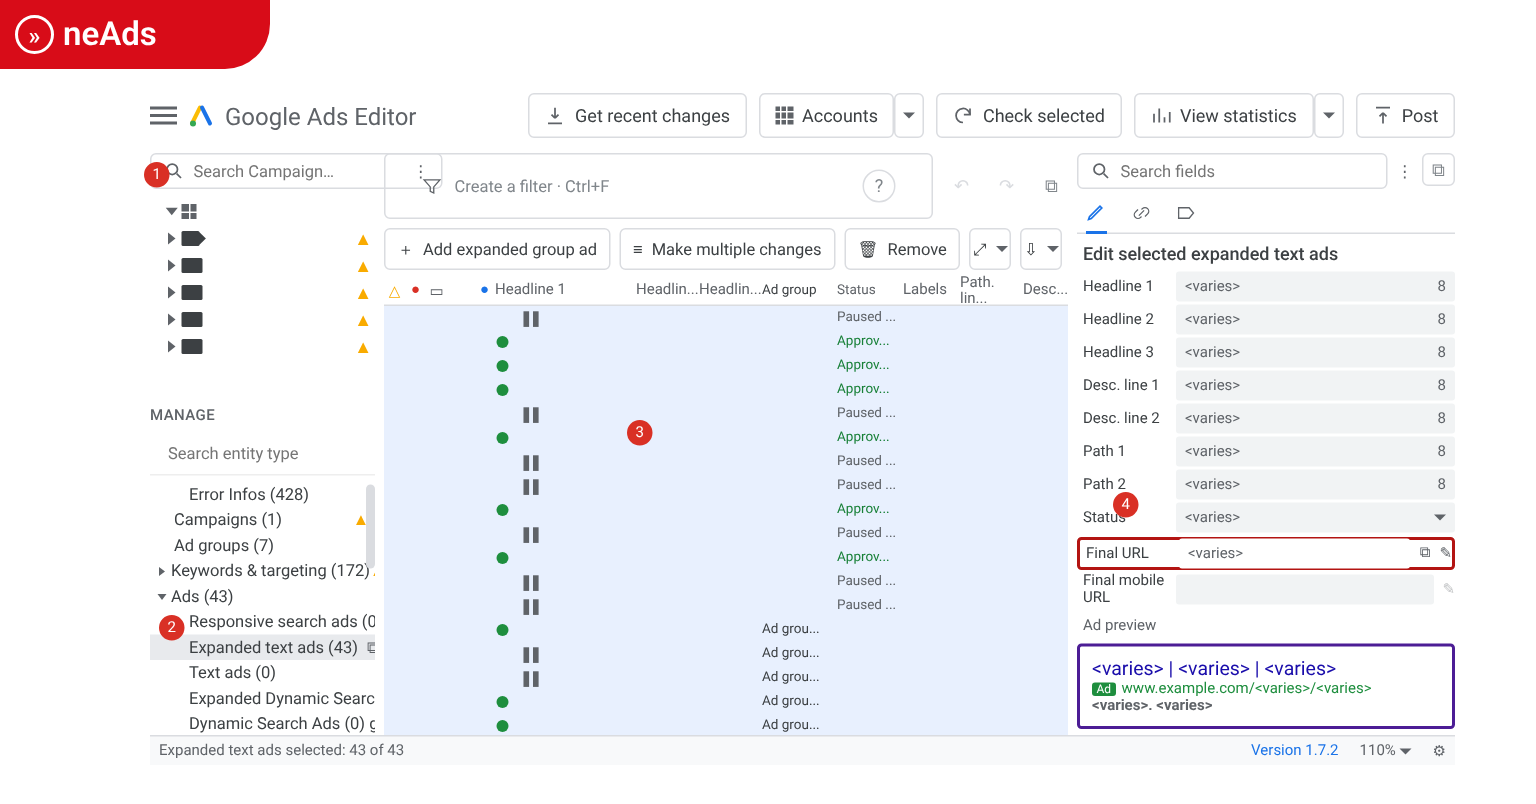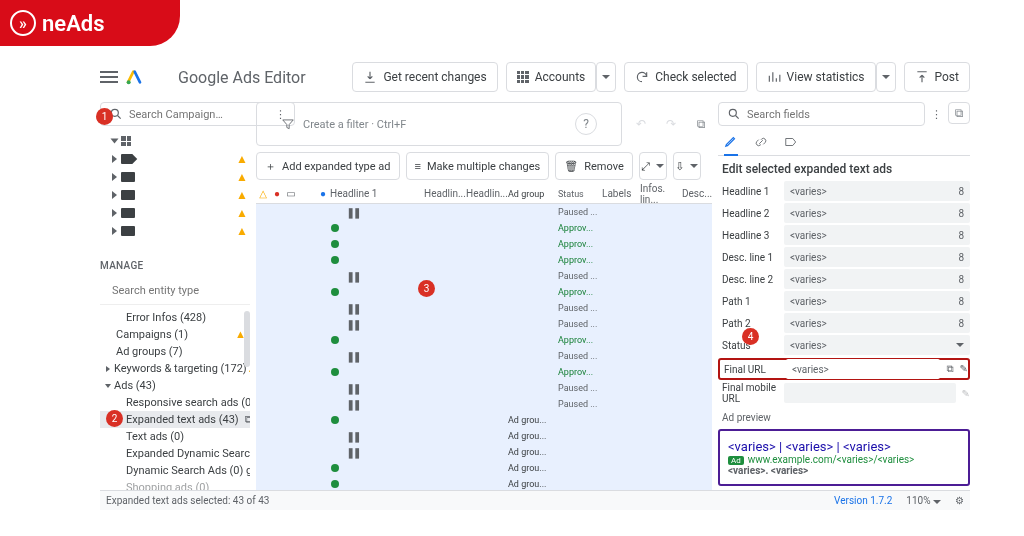--- a/index.html
+++ b/index.html
@@ -11,21 +11,21 @@
 .brand-badge .ring:after { content: "»"; font-size: 16px; }
 
 
 .app { position: absolute; left: 100px; top: 60px; right: 54px; bottom: 26px; display: flex; flex-direction: column; }
 
 
 .topbar { display: flex; align-items: center; height: 34px; gap: 8px; }
 .hamburger { width: 18px; height: 12px; display: flex; flex-direction: column; justify-content: space-between; }
 .hamburger span { height: 2px; background: #5f6368; }
 .glogo { width: 16px; height: 16px; }
-.app-title { font-size: 16px; margin-left: 28px; }
+.app-title { font-size: 16px; }
 .app-title .g { color: #5f6368; }
 .app-title .rest { color: #5f6368; font-weight: 400; }
 .spacer { flex: 1; }
 .tb-btn { border: 1px solid #dadce0; background: #fff; height: 30px; padding: 0 10px; border-radius: 4px; display: flex; align-items: center; gap: 6px; font-size: 12px; color: #3c4043; cursor: pointer; }
 .tb-grid { width: 12px; height: 12px; display: grid; grid-template-columns: 1fr 1fr 1fr; grid-template-rows: 1fr 1fr 1fr; gap: 1px; }
 .tb-grid span { background: #5f6368; }
 .caret { width: 0; height: 0; border-left: 4px solid transparent; border-right: 4px solid transparent; border-top: 4px solid #5f6368; }
 .caret-box { border: 1px solid #dadce0; height: 30px; width: 20px; border-radius: 4px; display: flex; align-items: center; justify-content: center; margin-left: -8px; }
 
 
@@ -42,21 +42,21 @@
 .tree { margin-top: 6px; }
 .tree-row { display: flex; align-items: center; height: 18px; padding: 0 2px 0 12px; font-size: 11px; }
 .tree-row .tri { width: 0; height: 0; border-top: 4px solid transparent; border-bottom: 4px solid transparent; border-left: 5px solid #5f6368; margin-right: 4px; }
 .tree-row.open .tri { transform: rotate(90deg); }
 .tree-row .tag { width: 12px; height: 10px; background: #3c4043; border-radius: 1px; position: relative; margin-right: 6px; }
 .tree-row .tag:after { content: ""; position: absolute; right: -3px; top: 2px; width: 6px; height: 6px; background: #3c4043; transform: rotate(45deg); }
 .tree-row .folder { width: 14px; height: 10px; background: #3c4043; border-radius: 1px; margin-right: 6px; }
 .tree-row .warn { margin-left: auto; color: #f9ab00; font-size: 12px; }
 
 
-.manage { margin-top: 20px; display: flex; flex-direction: column; min-height: 0; flex: 1; }
+.manage { margin-top: 32px; display: flex; flex-direction: column; min-height: 0; flex: 1; }
 .manage h4 { font-size: 10px; color: #5f6368; font-weight: 500; letter-spacing: 0.3px; margin-bottom: 6px; }
 .entity-search { display: flex; align-items: center; gap: 6px; height: 28px; padding: 0 6px; color: #5f6368; border-bottom: 1px solid #eee; }
 .entity-search input { border: none; outline: none; flex: 1; font-size: 11px; }
 .entity-list { margin-top: 4px; overflow: hidden; position: relative; }
 .entity-list .item { height: 17px; display: flex; align-items: center; font-size: 11px; padding-left: 16px; color: #3c4043; white-space: nowrap; }
 .entity-list .item.sel { background: #e8eaed; }
 .entity-list .item .tri2 { width: 0; height: 0; border-top: 3px solid transparent; border-bottom: 3px solid transparent; border-left: 4px solid #5f6368; margin-right: 4px; margin-left: -10px; }
 .entity-list .item.open .tri2 { transform: rotate(90deg); }
 .entity-list .item .popout { margin-left: 6px; color: #5f6368; }
 .entity-list .item .warn2 { margin-left: auto; margin-right: 4px; color: #f9ab00; }
@@ -311,21 +311,21 @@
             </svg>
           <span>Create a filter · Ctrl+F</span>
           <div class="spacer"></div>
           <span class="round-ic">?</span>
         </div>
         <div class="round-ic" style="border:none;color:#dadce0">↶</div>
         <div class="round-ic" style="border:none;color:#dadce0">↷</div>
         <div class="round-ic" style="border:none">⧉</div>
       </div>
       <div class="mid-actions">
-        <button class="tb-btn">＋ <span>Add expanded type ad</span></button>
+        <button class="tb-btn">＋ <span>Add expanded group ad</span></button>
         <button class="tb-btn">
             <span>≡</span> 
             <span>Make multiple changes</span>
           </button>
         <button class="tb-btn">
             <span>🗑</span> 
             <span>Remove</span>
           </button>
         <button class="tb-btn sq">⤢ <span class="caret"></span></button>
         <button class="tb-btn sq">⇩ <span class="caret"></span></button>
@@ -336,21 +336,21 @@
         <span style="width:14px;text-align:center;color:#d93025">●</span>
         <span style="width:14px;text-align:center">▭</span>
         <span class="c-dot"></span>
         <span style="width:14px;text-align:center;color:#1a73e8">●</span>
         <span class="c-h1">Headline 1</span>
         <span class="c-h2">Headlin...</span>
         <span class="c-h3">Headlin...</span>
         <span class="c-ag">Ad group</span>
         <span class="c-st">Status</span>
         <span class="c-lb">Labels</span>
-        <span class="c-d1">Infos. lin...</span>
+        <span class="c-d1">Path. lin...</span>
         <span class="c-d2">Desc...</span>
       </div>
 
       <div class="grid-body" id="gridbody">
           <div class="row">
             <span class="c-hdl"></span>
             <span class="c-dot"></span>
             <span class="c-pause">
               <span>❚❚</span>
             </span>

